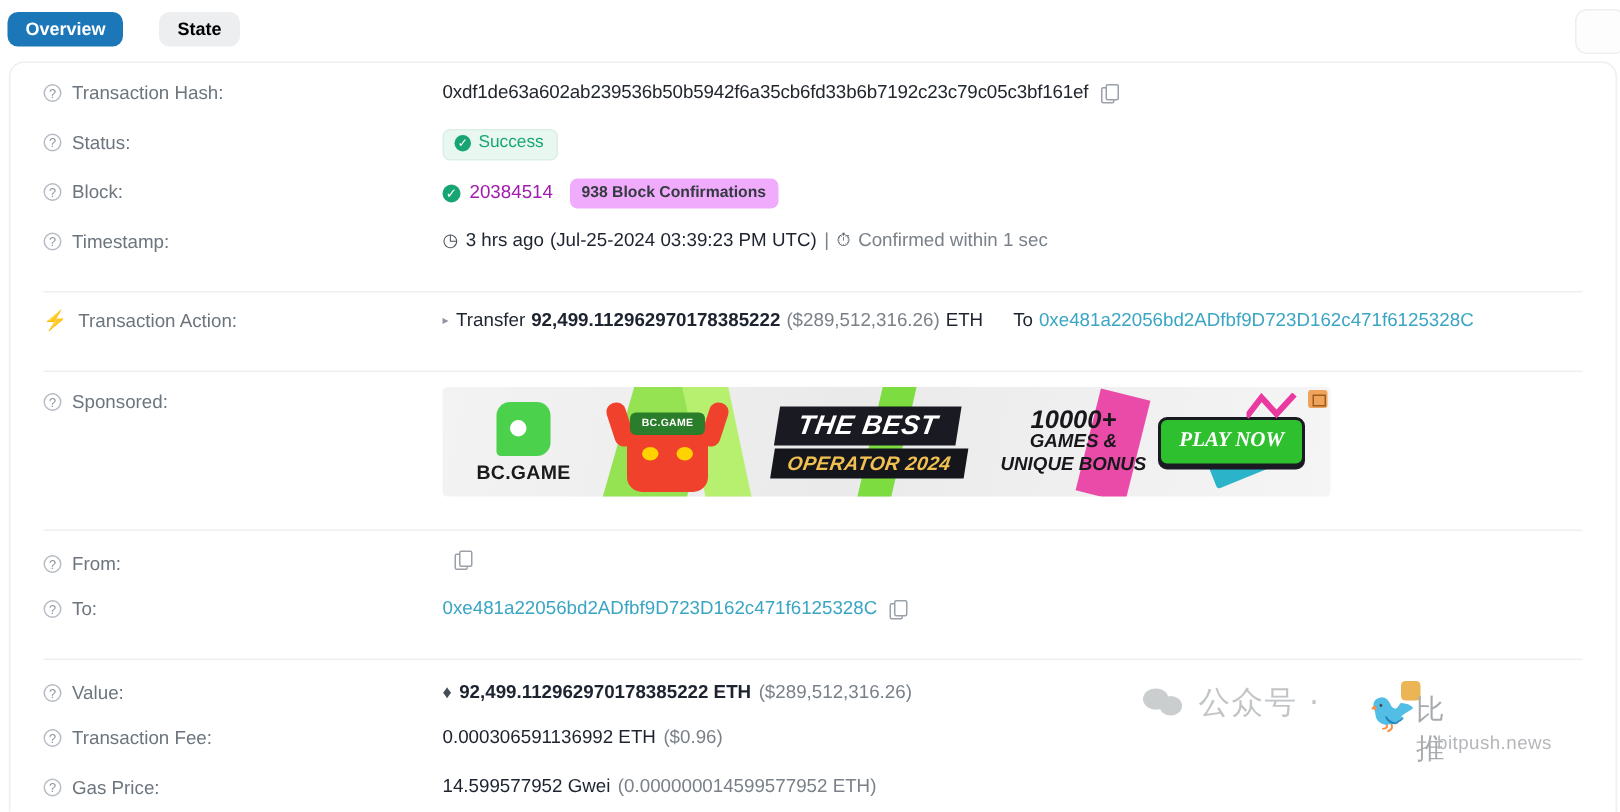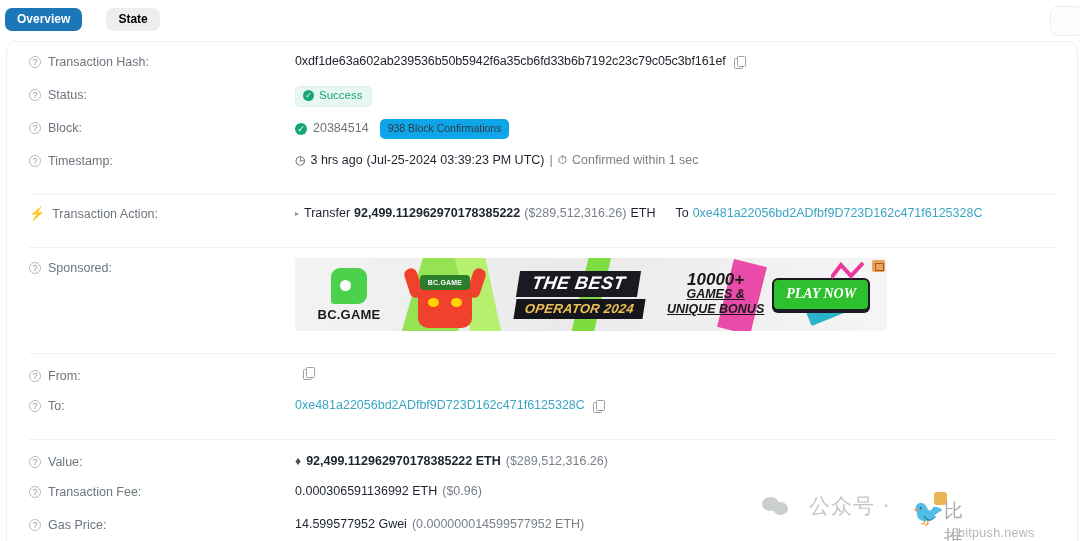--- a/index.html
+++ b/index.html
@@ -160,41 +160,41 @@
     width: 11px; height: 11px;
     border-radius: 50%;
     background: #17a673;
     color: #fff;
     font-size: 8px;
     line-height: 11px;
     text-align: center;
     display: inline-block;
   }
 
-  .link { color: #737373; text-decoration: none; cursor: pointer; }
+  .link { color: #a21caf; text-decoration: none; cursor: pointer; }
   .link-teal { color: #3ba5c4; }
 
   .blk-check {
     width: 12px; height: 12px;
     border-radius: 50%;
     background: #17a673;
     color: #fff;
     font-size: 9px;
     line-height: 12px;
     text-align: center;
     display: inline-block;
     margin-right: 6px;
     vertical-align: -1px;
   }
   .confirm-pill {
     display: inline-block;
-    background: #0ea5e9;
+    background: #f0abfc;
     color: #343a40;
     font-size: 10.5px;
-    font-weight: normal;
+    font-weight: bold;
     border-radius: 5px;
     padding: 4px 8px 5px;
     margin-left: 11px;
     line-height: 1;
   }
 
   .muted { color: #7a8189; }
   .dark { color: #1d2430; }
   .bold { font-weight: bold; }
 
@@ -341,21 +341,21 @@
   }
   .bn-games {
     color: #18181c;
     font-size: 14px; font-weight: bold;
     font-style: italic;
     line-height: 15px;
     text-align: center;
     white-space: nowrap;
   }
   .bn-games .big { font-size: 17px; display: block; }
-  .bn-games .sm { font-size: 12.5px; display: block; text-decoration: underline; }
+  .bn-games .sm { font-size: 12.5px; display: block; }
   .bn-play {
     background: #2ec02e;
     border: 2px solid #1a1a22;
     border-radius: 6px;
     color: #fff;
     font-size: 14px; font-weight: bold; font-style: italic;
     padding: 6px 12px 7px;
     white-space: nowrap;
     cursor: pointer;
     box-shadow: 0 2px 0 #1a1a22;
@@ -376,22 +376,22 @@
     border: 1px solid #9d5c1e;
   }
   .bn-zig {
     position: absolute; right: 16px; top: 4px;
     width: 40px; height: 20px; z-index: 4;
   }
 
   
   .watermark {
     position: absolute;
-    left: 762px; top: 492px;
-    display: flex; align-items: center; gap: 17px;
+    left: 762px; top: 454px;
+    display: flex; align-items: center; gap: 7px;
     z-index: 20;
     pointer-events: none;
     opacity: .86;
   }
   .wm-wechat { position: relative; width: 30px; height: 22px; }
   .wm-wechat .b1, .wm-wechat .b2 {
     position: absolute; background: #c3c6c8; border-radius: 50%;
   }
   .wm-wechat .b1 { left: 0; top: 2px; width: 17px; height: 14px; }
   .wm-wechat .b2 { left: 11px; top: 7px; width: 15px; height: 13px; }

